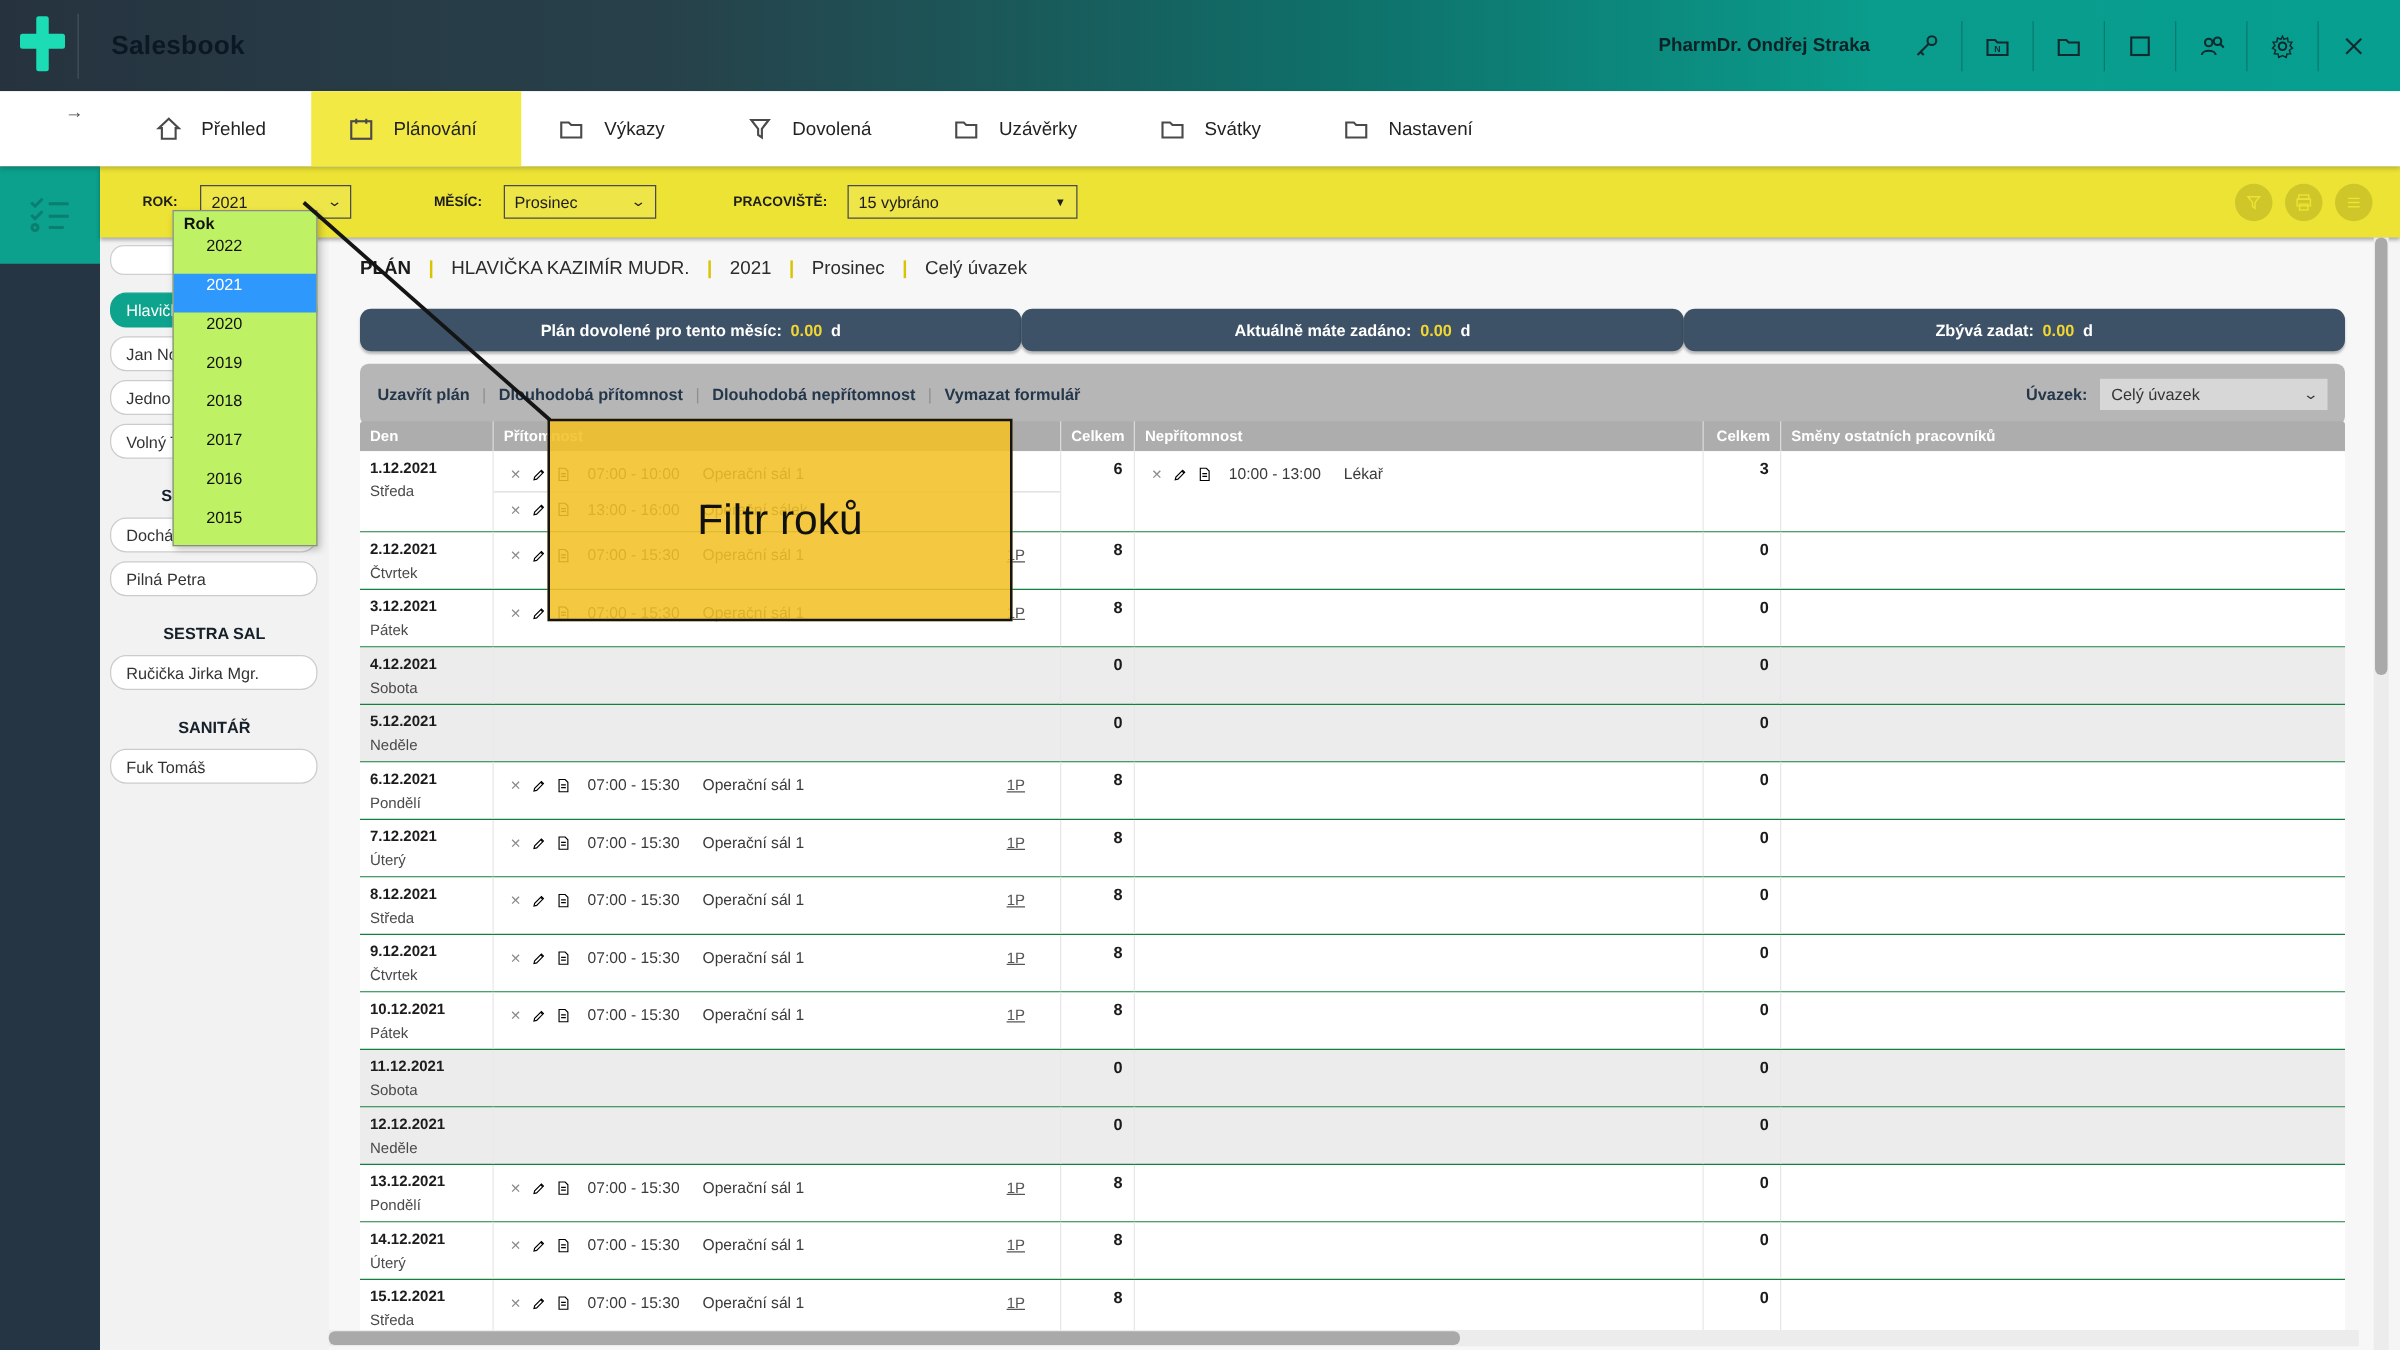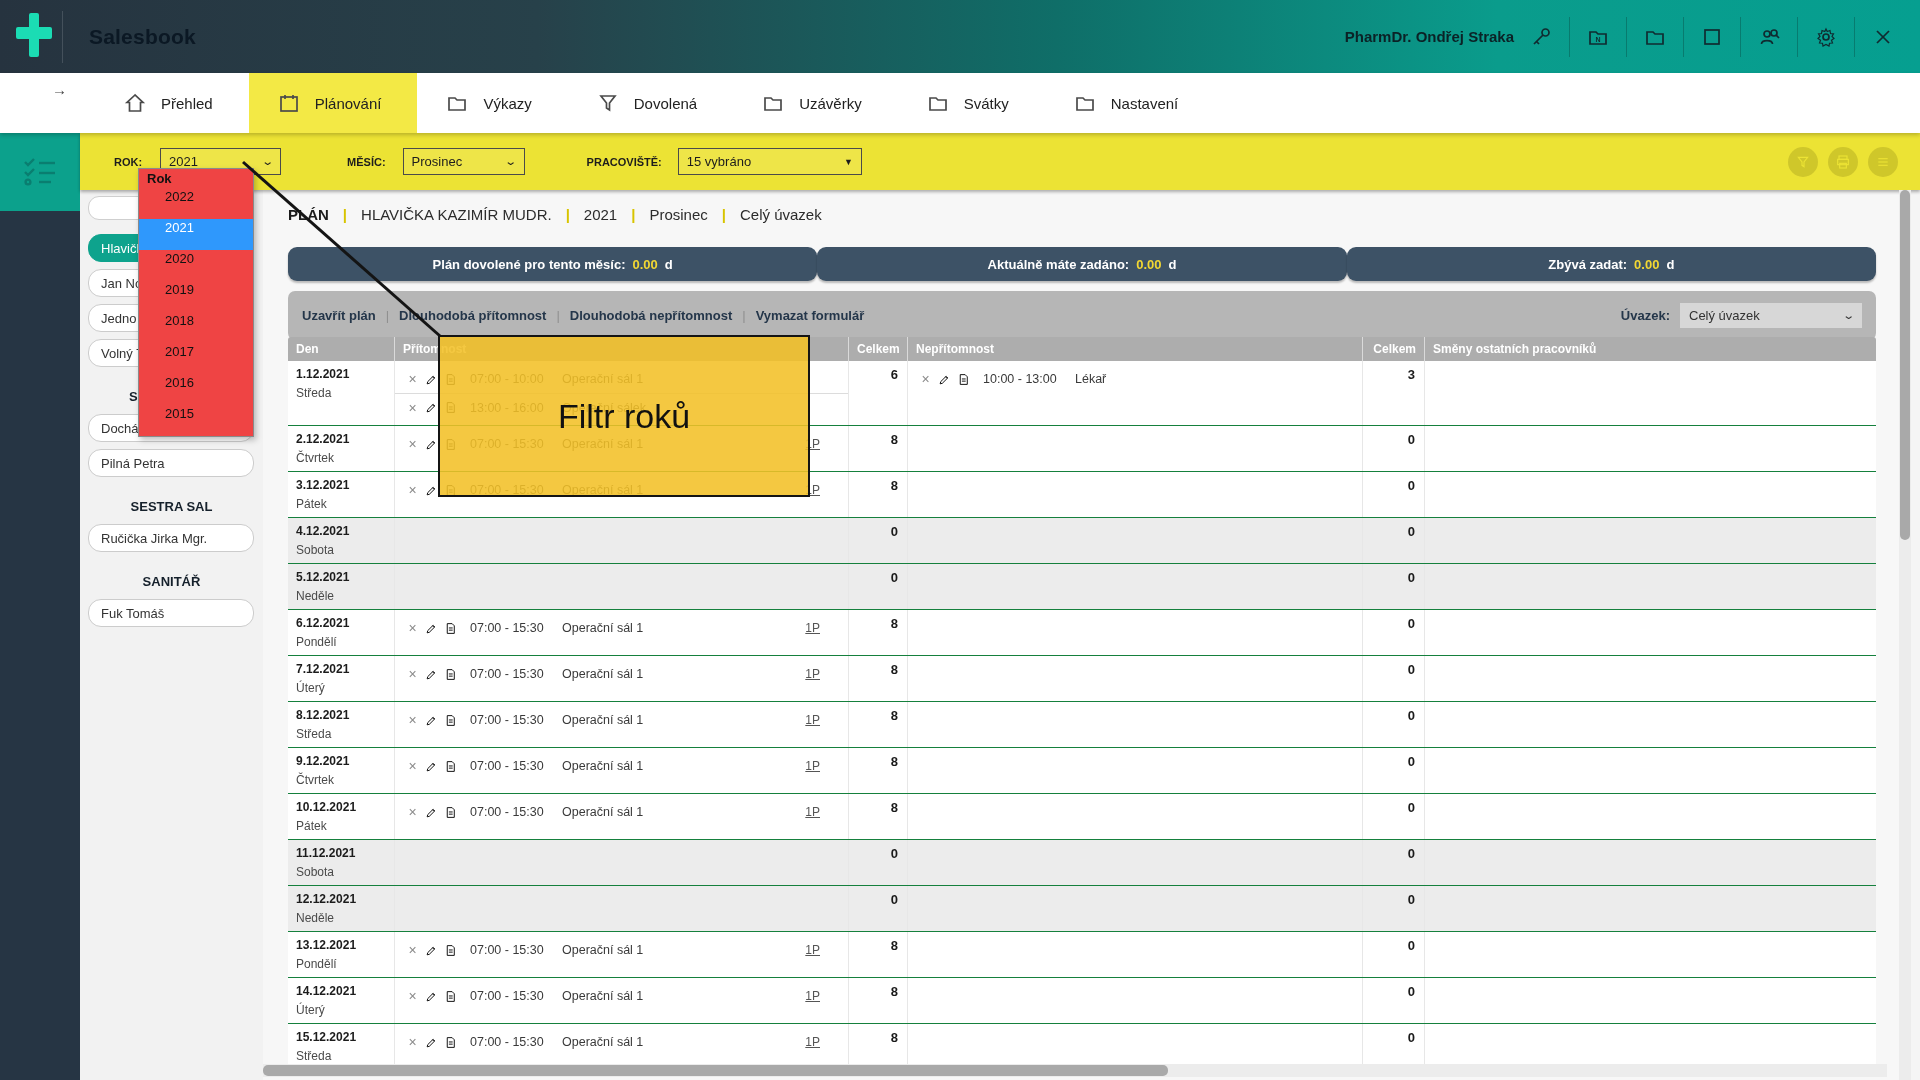--- a/index.html
+++ b/index.html
@@ -11,21 +11,21 @@
   .topbar { position:absolute; left:0; top:0; width:1920px; height:73px;
     background:linear-gradient(90deg,#26333f 0%,#27414a 28%,#0f6e68 55%,#0a9c8c 78%,#069f90 100%);
     display:flex; align-items:center; }
   .logo-box { position:relative; width:62px; height:73px; flex:0 0 62px; }
   .plus-icon { position:absolute; left:16px; top:13px; width:36px; height:44px; }
   .plus-icon::before { content:""; position:absolute; left:13px; top:0; width:10px; height:44px; background:#1bdcb4; border-radius:2px;}
   .plus-icon::after { content:""; position:absolute; left:0; top:14px; width:36px; height:12px; background:#1bdcb4; border-radius:2px;}
   .topbar-divider { width:1px; height:52px; background:rgba(255,255,255,0.14); }
   .brand { margin-left:26px; font-size:21px; font-weight:bold; color:#0b1824; letter-spacing:0.2px; }
   .topbar-right { margin-left:auto; display:flex; align-items:center; height:73px; padding-right:22px; }
-  .username { font-size:15px; font-weight:bold; color:#0b2226; margin-right:12px; }
+  .username { font-size:15px; font-weight:bold; color:#0b2226; margin-right:30px; }
   .tb-icon { width:30px; height:30px; display:flex; align-items:center; justify-content:center; cursor:pointer; }
   .tb-icon svg { width:24px; height:24px; stroke:#102b30; fill:none; stroke-width:1.7; }
   .tb-sep { width:1px; height:40px; background:rgba(10,60,55,0.35); margin:0 13px; }
 
   
   .navbar { position:absolute; left:0; top:73px; width:1920px; height:60px; background:#ffffff;
     box-shadow:0 2px 4px rgba(0,0,0,0.22); display:flex; align-items:stretch; z-index:5; }
   .nav-expand { position:absolute; left:52px; top:8px; font-size:15px; color:#444; cursor:pointer; }
   .nav-tabs { display:flex; margin-left:95px; }
   .nav-tab { display:flex; align-items:center; gap:14px; padding:0 36px 0 28px; cursor:pointer; }
@@ -117,21 +117,21 @@
   .e-tag { margin-left:auto; margin-right:28px; font-size:12px; color:#555;text-decoration:underline; }
   .td-num { text-align:right; font-size:13px; font-weight:bold; color:#1a1a1a; padding:6px 9px 0 0; }
 
   
   .vscroll { position:absolute; right:9px; top:190px; width:12px; height:890px; background:#ececec; z-index:6; }
   .vscroll .thumb { position:absolute; left:1px; top:0; width:10px; height:350px; background:#a9a9a9; border-radius:5px; }
   .hscroll { position:absolute; left:263px; bottom:3px; width:1624px; height:13px; background:#ececec; z-index:6; }
   .hscroll .thumb { position:absolute; left:0; top:1px; width:905px; height:11px; background:#a9a9a9; border-radius:5px; }
 
   
-  .year-dd { position:absolute; left:138px; top:168px; width:116px; background:#ef4444;
+  .year-dd { position:absolute; left:138px; top:168px; width:116px; background:#bef264;
     border:1px solid #8a8a8a; box-shadow:2px 3px 6px rgba(0,0,0,0.25); z-index:50; }
   .year-dd .dd-header { font-size:13px; font-weight:bold; color:#111; padding:2px 0 2px 8px; }
   .year-dd .dd-opt { font-size:13px; color:#111; padding:1px 0 15px 26px; cursor:pointer; }
   .year-dd .dd-opt.selected { background:#2f98fc; color:#ffffff; }
 
   
   .arrow-svg { position:absolute; left:0; top:0; width:1920px; height:1080px; pointer-events:none; z-index:60; }
   .callout { position:absolute; left:438px; top:335px; width:372px; height:162px;
     background:rgba(243,192,39,0.88); border:2px solid #141414; z-index:55;
     display:flex; align-items:center; justify-content:center; }

